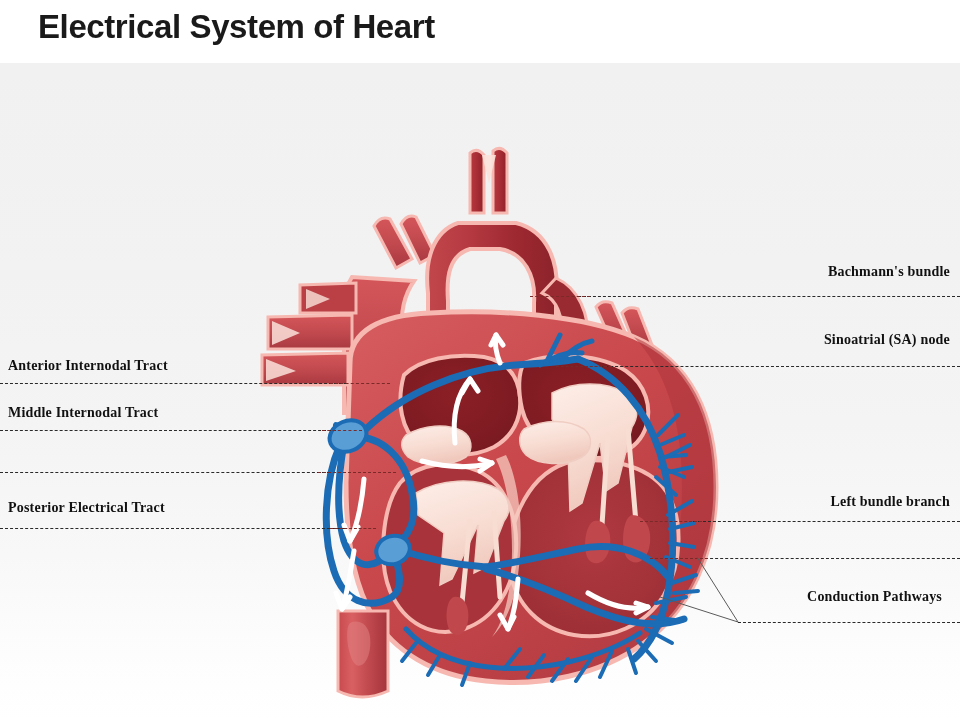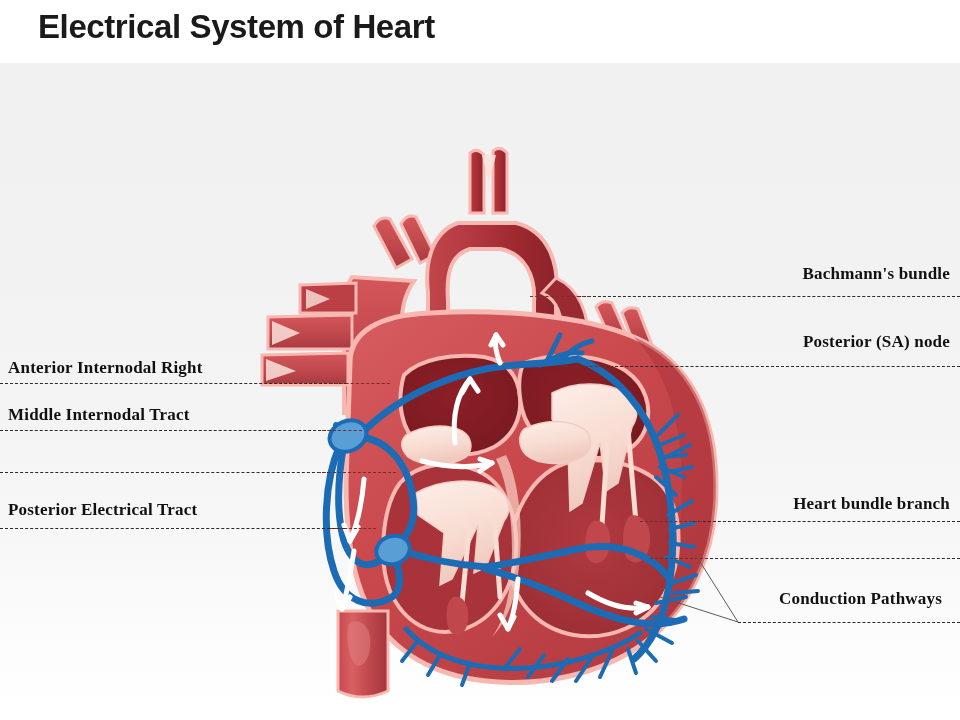--- a/index.html
+++ b/index.html
@@ -28,21 +28,21 @@
     position:absolute;left:0;top:63px;width:960px;height:657px;
     background:linear-gradient(to bottom,#f1f1f1 0%,#f2f2f2 32%,#f4f4f4 55%,#f8f8f8 75%,#fdfdfd 90%,#ffffff 100%);
     overflow:hidden;
   }
 
   
   .label{
     position:absolute;
     font-family:"Liberation Serif", serif;
     font-weight:bold;
-    font-size:17px;
+    font-size:14px;
     color:#111111;
     white-space:nowrap;
     letter-spacing:0.2px;
   }
   .label.right{text-align:right;}
 
   
   .dashline{
     position:absolute;height:0;
     border-top:1.4px dashed #2a2a2a;
@@ -360,23 +360,23 @@
     <div class="dashline inner" style="left:530px;top:233px;width:60px;"></div>
     <div class="dashline inner" style="left:556px;top:303px;width:56px;"></div>
     <div class="dashline inner" style="left:640px;top:458px;width:62px;"></div>
     <div class="dashline inner" style="left:650px;top:495px;width:58px;"></div>
 
     <svg style="position:absolute;left:0;top:0;width:960px;height:657px;pointer-events:none;" viewBox="0 0 960 657">
       <line x1="697" y1="494" x2="738" y2="559" stroke="#5b5b5b" stroke-width="1"></line>
       <line x1="660" y1="534" x2="738" y2="559" stroke="#5b5b5b" stroke-width="1"></line>
     </svg>
 
-    <div class="label" style="left:8px;top:295px;">Anterior Internodal Right</div>
+    <div class="label" style="left:8px;top:295px;">Anterior Internodal Tract</div>
     <div class="label" style="left:8px;top:342px;">Middle Internodal Tract</div>
     <div class="label" style="left:8px;top:437px;">Posterior Electrical Tract</div>
 
     <div class="label right" style="right:10px;top:201px;">Bachmann's bundle</div>
-    <div class="label right" style="right:10px;top:269px;">Posterior (SA) node</div>
-    <div class="label right" style="right:10px;top:431px;">Heart bundle branch</div>
+    <div class="label right" style="right:10px;top:269px;">Sinoatrial (SA) node</div>
+    <div class="label right" style="right:10px;top:431px;">Left bundle branch</div>
     <div class="label right" style="right:18px;top:526px;text-align:center;">Conduction Pathways</div>
 
   </div>
 </div>
 
 </body></html>

